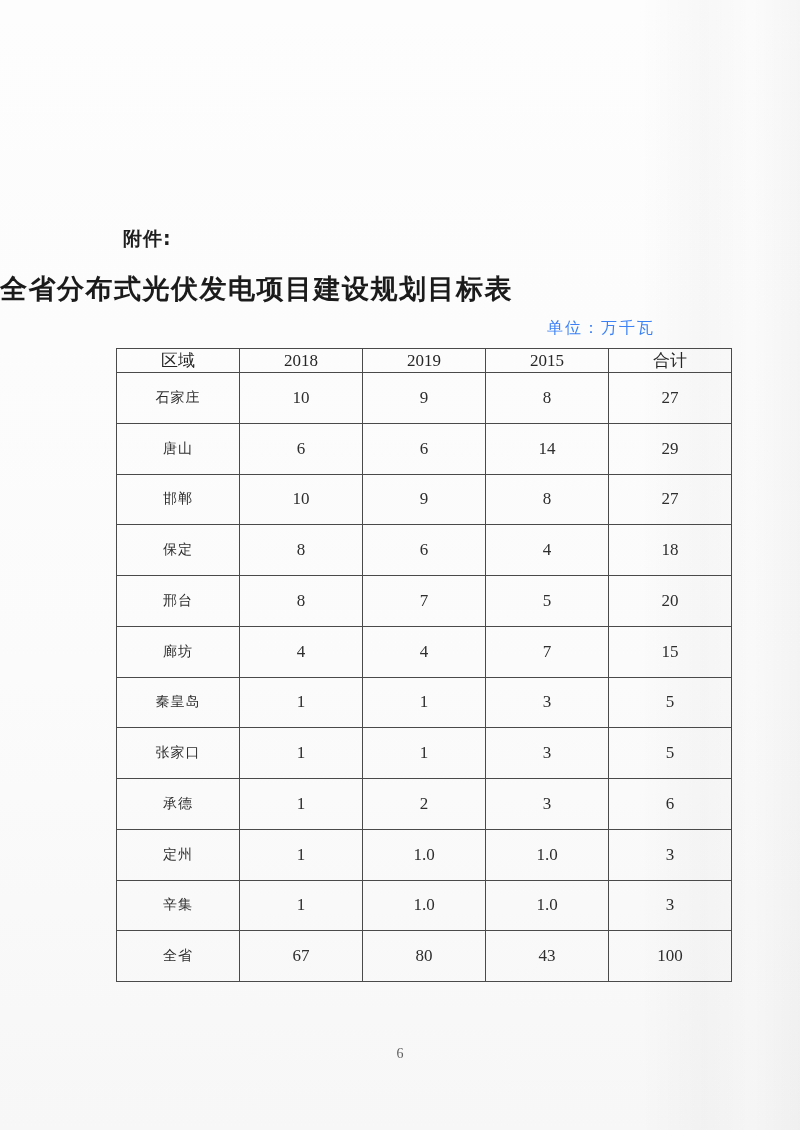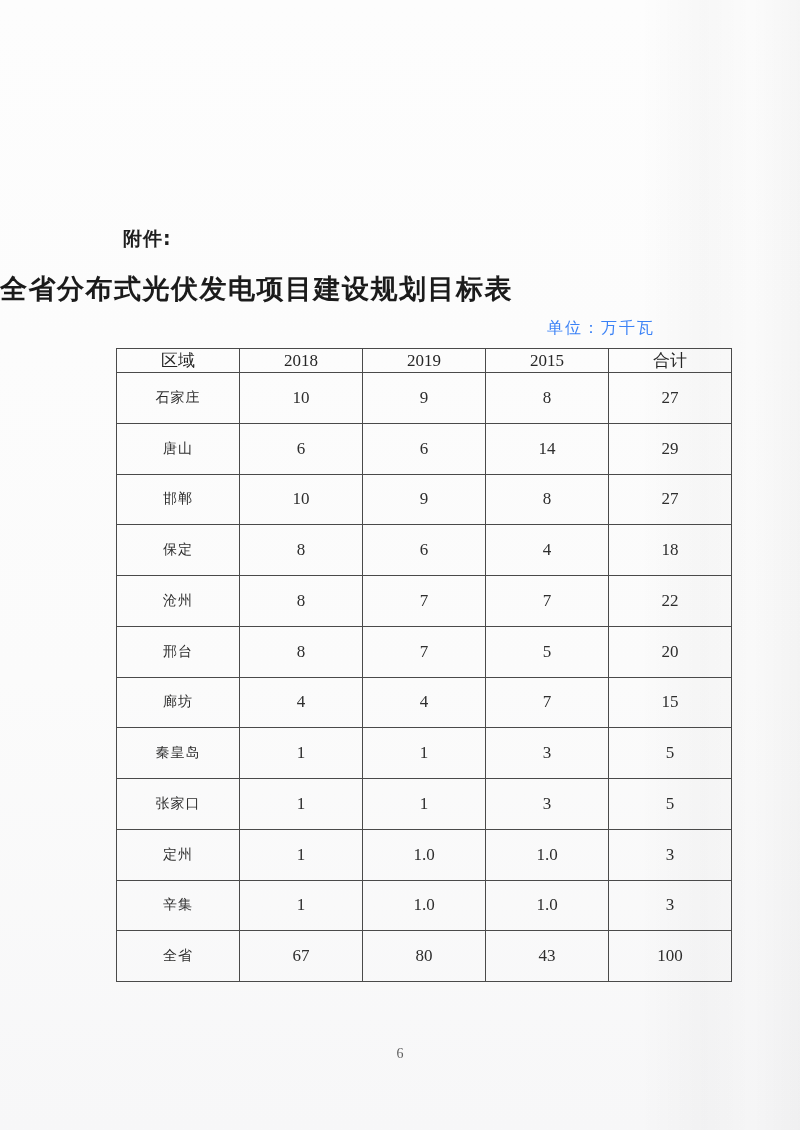--- a/index.html
+++ b/index.html
@@ -135,27 +135,20 @@
           <td>27</td>
         </tr>
         <tr>
           <td class="region">保定</td>
           <td>8</td>
           <td>6</td>
           <td>4</td>
           <td>18</td>
         </tr>
         <tr>
-          <td class="region">沧州</td>
-          <td>8</td>
-          <td>7</td>
-          <td>7</td>
-          <td>22</td>
-        </tr>
-        <tr>
           <td class="region">邢台</td>
           <td>8</td>
           <td>7</td>
           <td>5</td>
           <td>20</td>
         </tr>
         <tr>
           <td class="region">廊坊</td>
           <td>4</td>
           <td>4</td>
@@ -170,20 +163,27 @@
           <td>5</td>
         </tr>
         <tr>
           <td class="region">张家口</td>
           <td>1</td>
           <td>1</td>
           <td>3</td>
           <td>5</td>
         </tr>
         <tr>
+          <td class="region">承德</td>
+          <td>1</td>
+          <td>2</td>
+          <td>3</td>
+          <td>6</td>
+        </tr>
+        <tr>
           <td class="region">定州</td>
           <td>1</td>
           <td>1.0</td>
           <td>1.0</td>
           <td>3</td>
         </tr>
         <tr>
           <td class="region">辛集</td>
           <td>1</td>
           <td>1.0</td>

